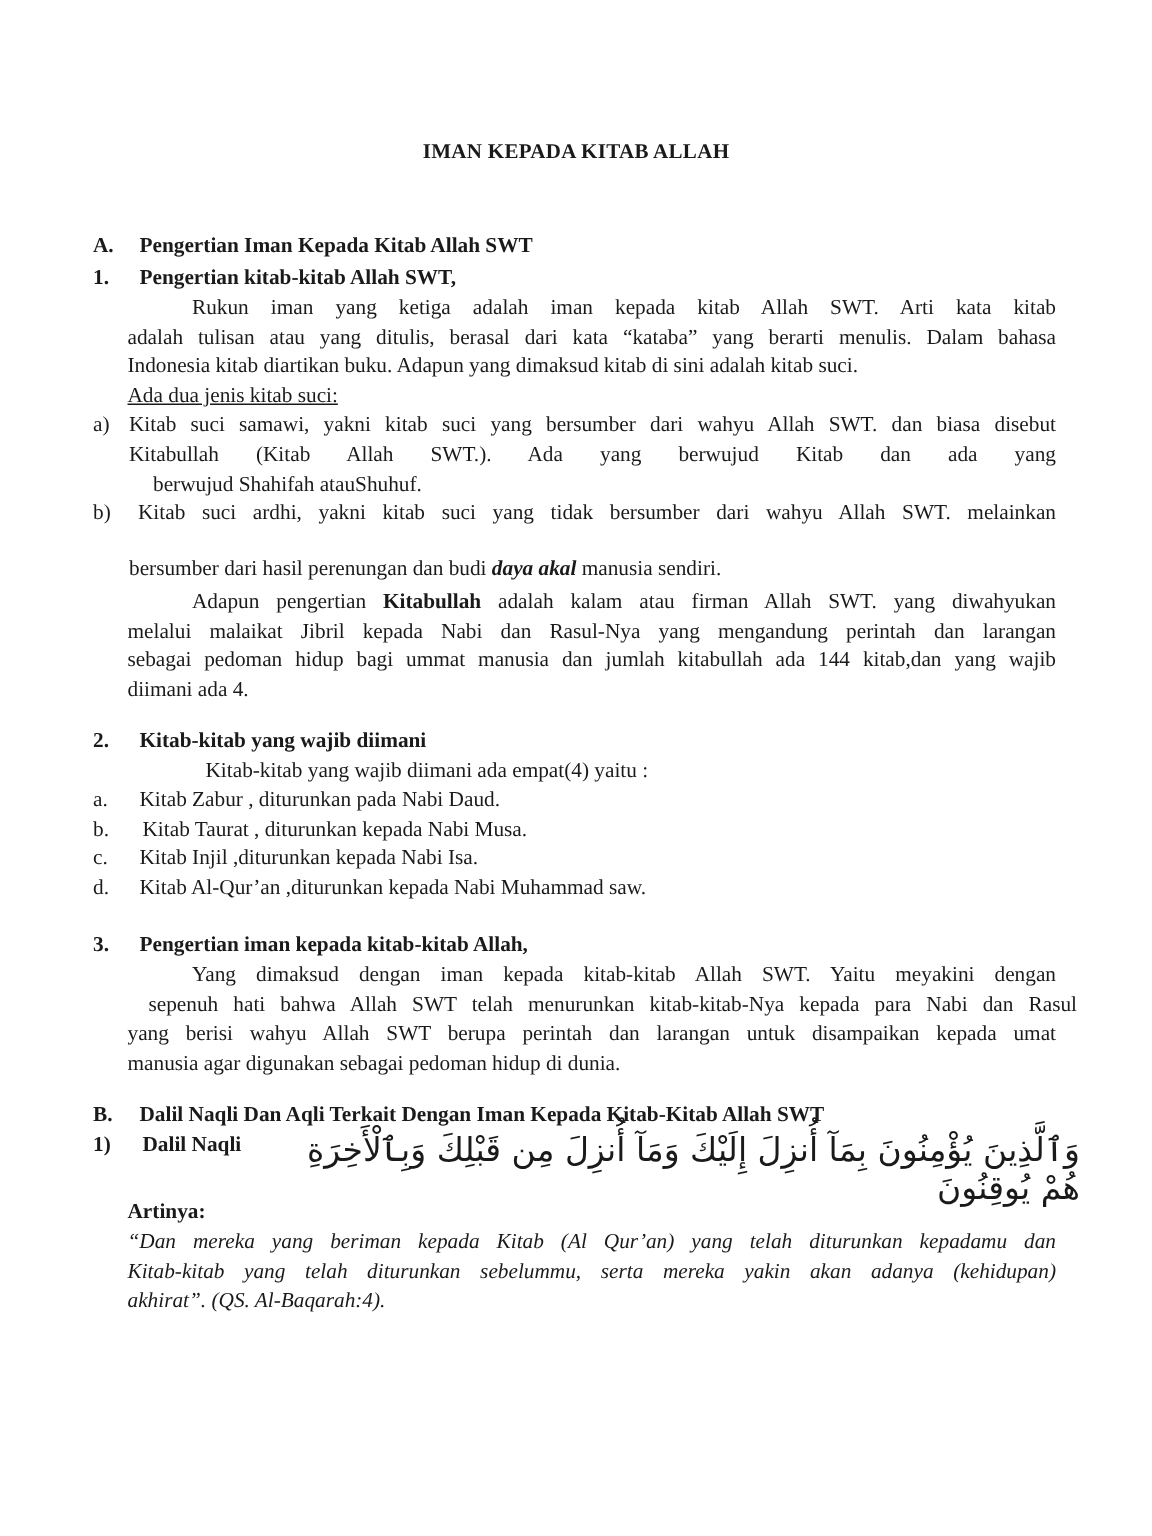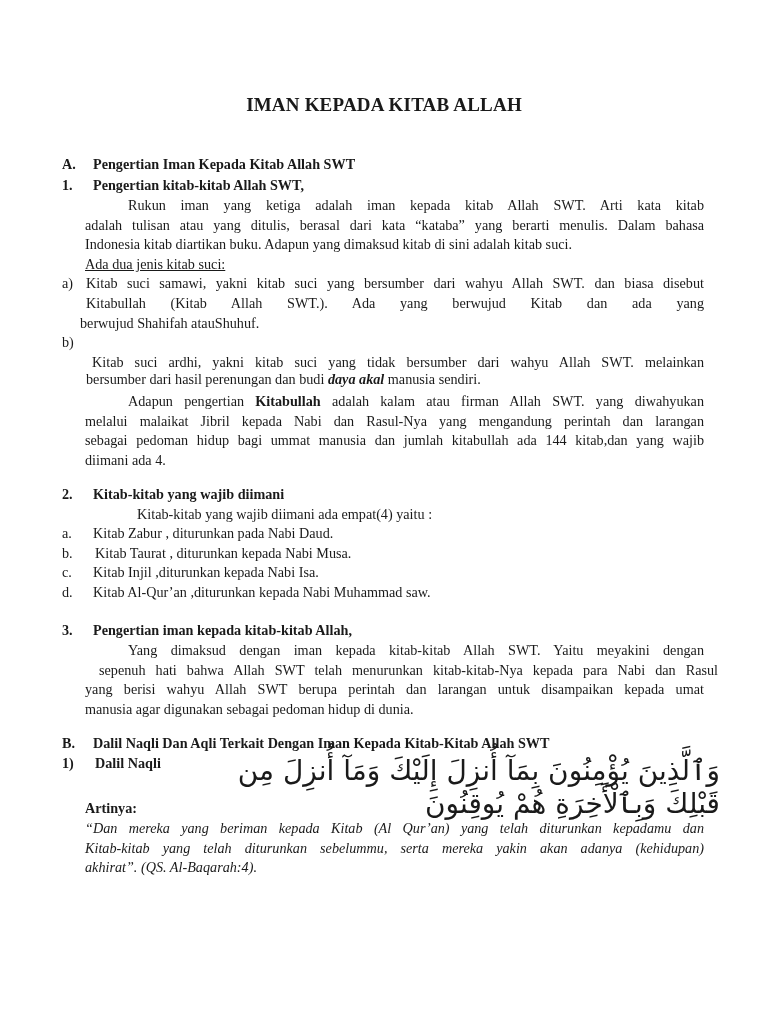--- a/index.html
+++ b/index.html
@@ -1,25 +1,25 @@
 <!DOCTYPE html>
 <html><head>
 <meta charset="utf-8">
 <style>
   html, body { margin:0; padding:0; background:#ffffff; }
   body { width:768px; height:1024px; position:relative; overflow:hidden;
          font-family:"Liberation Serif", "DejaVu Serif", serif; color:#1a1a1a; font-size:14.2px; }
   .abs { position:absolute; white-space:nowrap; }
-  .title { left:0; width:768px; top:94px; text-align:center; font-weight:bold; font-size:19px; letter-spacing:0.2px; }
+  .title { left:0; width:768px; top:94px; text-align:center; font-weight:bold; font-size:14px; letter-spacing:0.2px; }
   .b { font-weight:bold; }
   .lbl { position:absolute; }
   .jline { position:absolute; text-align:justify; text-align-last:justify; white-space:nowrap; }
   .line { position:absolute; white-space:nowrap; }
   .arabic { position:absolute; left:200px; width:520px; top:754px; text-align:right; direction:rtl;
-            font-family:"DejaVu Sans", sans-serif; font-size:28px; }
+            font-family:"DejaVu Sans", sans-serif; font-size:22px; }
   .ital { font-style:italic; }
 </style>
 </head>
 <body>
 
 <div>
 
   <div class="abs title">IMAN KEPADA KITAB ALLAH</div>
 
   <div class="lbl b" style="left:62px;top:156px;">A.</div>
@@ -29,24 +29,24 @@
   <div class="line b" style="left:93px;top:177px;">Pengertian kitab-kitab Allah SWT,</div>
 
   <div class="jline" style="left:128px;width:576px;top:197px;">Rukun iman yang ketiga adalah iman kepada kitab Allah SWT. Arti kata kitab</div>
   <div class="jline" style="left:85px;width:619px;top:217px;">adalah tulisan atau yang ditulis, berasal dari kata “kataba” yang berarti menulis. Dalam bahasa</div>
   <div class="line" style="left:85px;top:236px;">Indonesia kitab diartikan buku. Adapun yang dimaksud kitab di sini adalah kitab suci.</div>
   <div class="line" style="left:85px;top:256px;text-decoration:underline;">Ada dua jenis kitab suci:</div>
 
   <div class="lbl" style="left:62px;top:275px;">a)</div>
   <div class="jline" style="left:86px;width:618px;top:275px;">Kitab suci samawi, yakni kitab suci yang bersumber dari wahyu Allah SWT. dan biasa disebut</div>
   <div class="jline" style="left:86px;width:618px;top:295px;">Kitabullah (Kitab Allah SWT.). Ada yang berwujud Kitab dan ada yang</div>
-  <div class="line" style="left:80px;top:315px;">berwujud Shahifah atauShuhuf.</div>
+  <div class="line" style="left:102px;top:315px;">berwujud Shahifah atauShuhuf.</div>
 
   <div class="lbl" style="left:62px;top:334px;">b)</div>
-  <div class="jline" style="left:92px;width:612px;top:334px;margin-top:20px;">Kitab suci ardhi, yakni kitab suci yang tidak bersumber dari wahyu Allah SWT. melainkan</div>
+  <div class="jline" style="left:92px;width:612px;top:334px;">Kitab suci ardhi, yakni kitab suci yang tidak bersumber dari wahyu Allah SWT. melainkan</div>
   <div class="line" style="left:86px;top:354px;margin-top:17px;"><span>bersumber dari hasil perenungan dan budi </span><span class="b ital">daya akal</span><span> manusia sendiri.</span></div>
 
   <div class="line" style="left:128px;width:576px;top:393px;text-align:justify;text-align-last:justify;"><span>Adapun pengertian </span><span class="b">Kitabullah</span><span> adalah kalam atau firman Allah SWT.  yang diwahyukan</span></div>
   <div class="jline" style="left:85px;width:619px;top:413px;">melalui malaikat Jibril kepada Nabi dan Rasul-Nya yang mengandung perintah dan larangan</div>
   <div class="jline" style="left:85px;width:619px;top:432px;">sebagai pedoman hidup bagi ummat manusia dan jumlah kitabullah ada 144 kitab,dan yang wajib</div>
   <div class="line" style="left:85px;top:452px;">diimani ada 4.</div>
 
   <div class="lbl b" style="left:62px;top:486px;">2.</div>
   <div class="line b" style="left:93px;top:486px;">Kitab-kitab yang wajib diimani</div>
   <div class="line" style="left:93px;top:506px;margin-left:44px;">Kitab-kitab yang wajib diimani ada empat(4) yaitu :</div>

